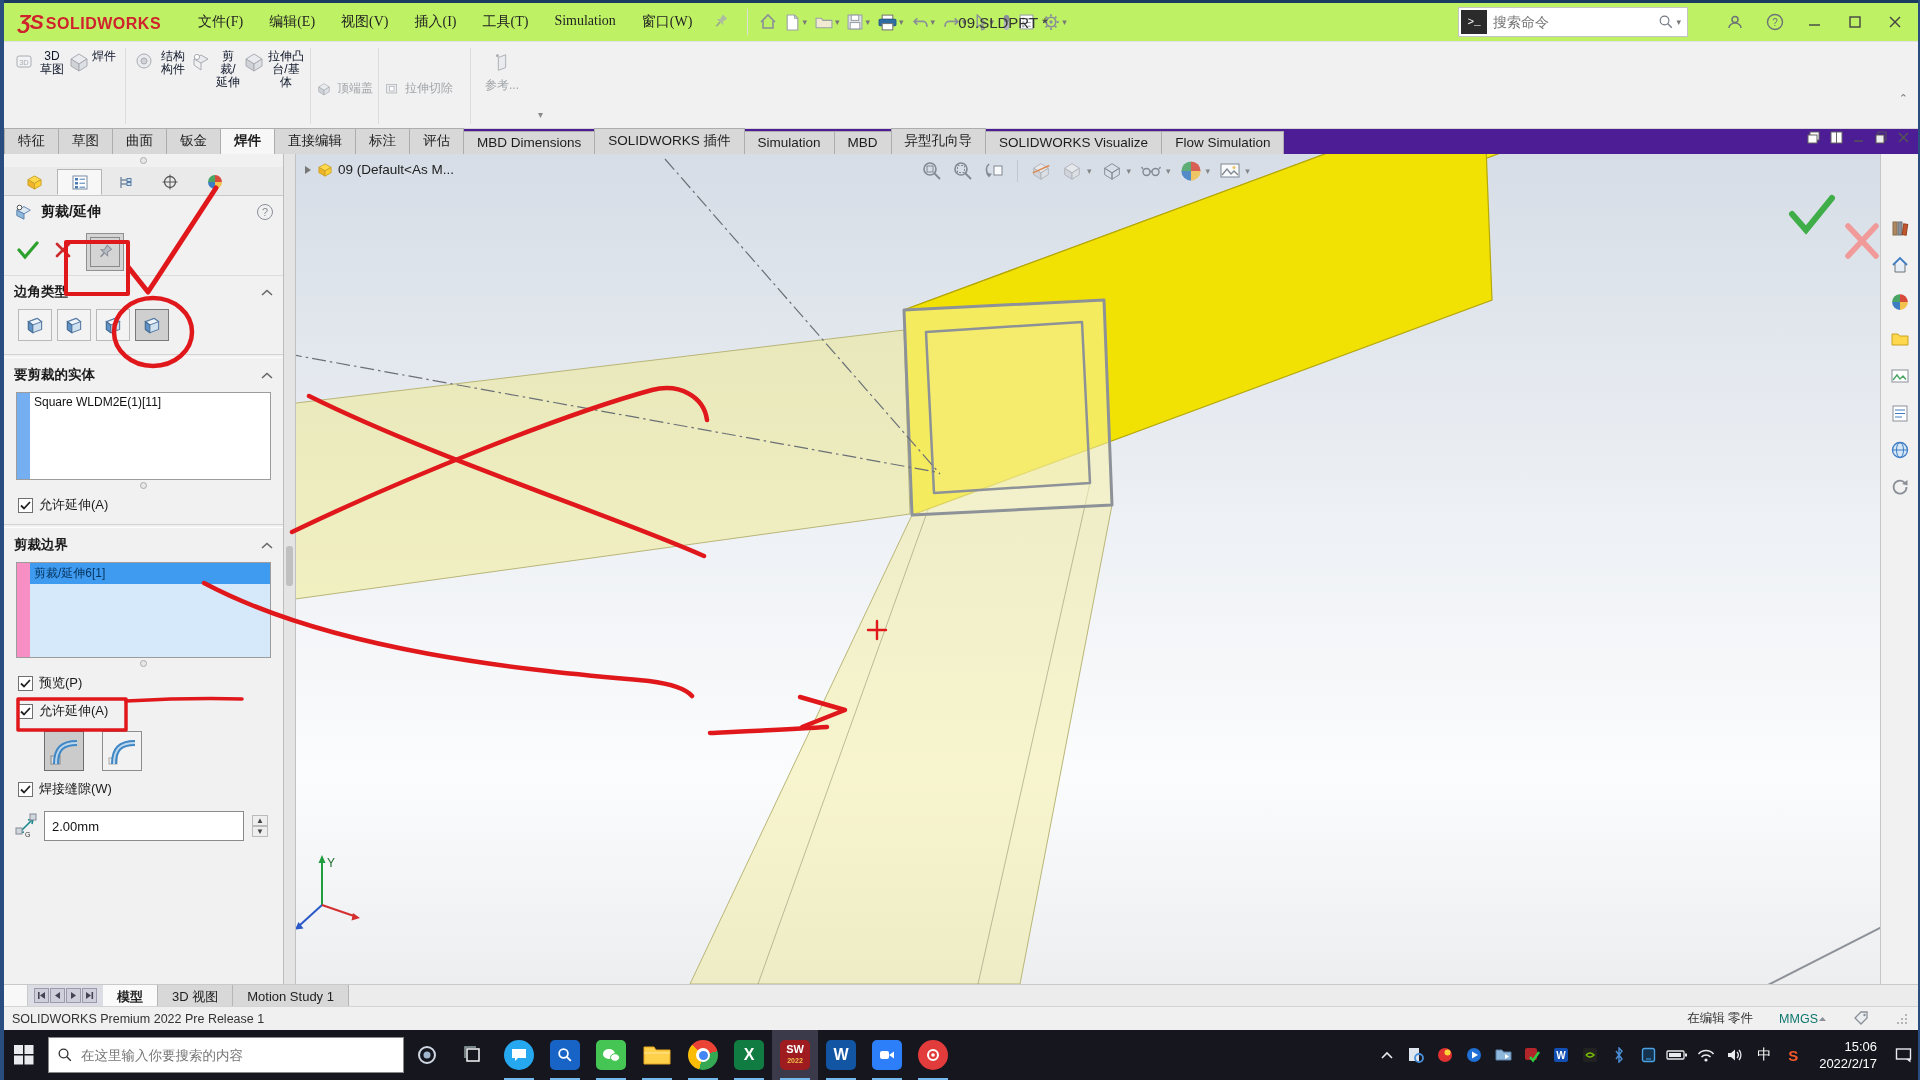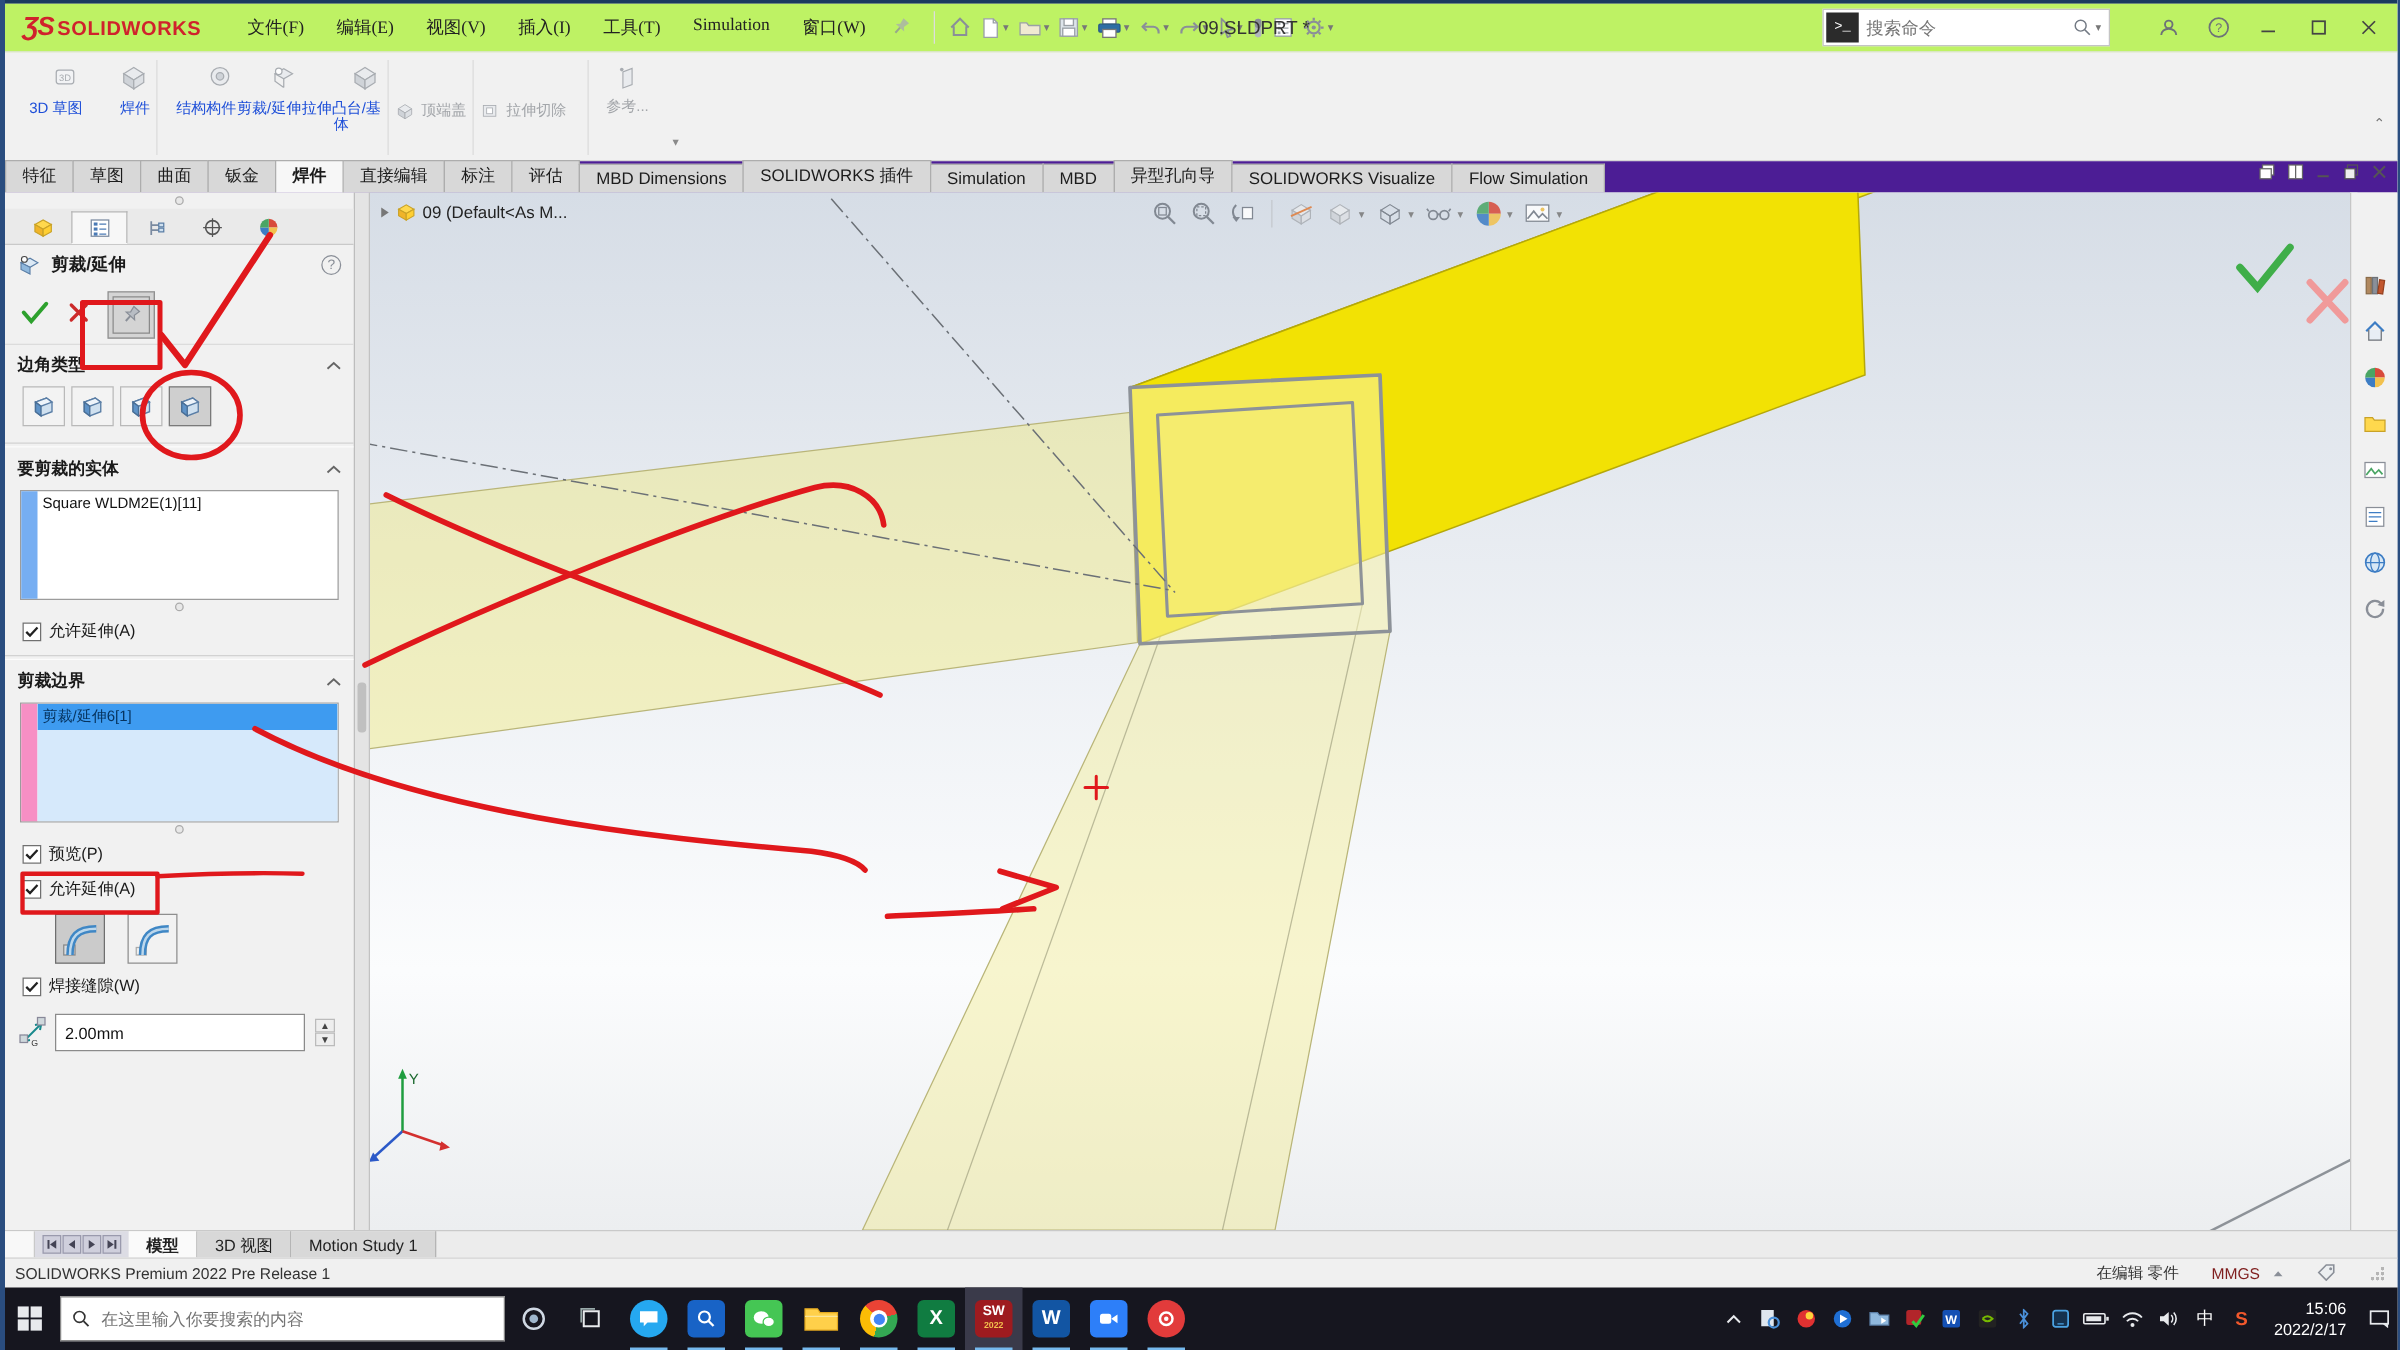--- a/index.html
+++ b/index.html
@@ -25,21 +25,21 @@
   .caret{font-size:9px;color:#777;margin-left:2px;}
   .doc-title{position:absolute;left:50%;transform:translateX(-3%);font-size:15px;color:#333;white-space:nowrap;}
   .search-cmd{position:absolute;right:230px;display:flex;align-items:center;width:230px;height:30px;background:#fff;border:1px solid #c4c4c4;padding:2px;}
   .search-cmd .termicon{width:26px;height:24px;background:#2b2b2b;color:#fff;font-size:11px;display:flex;align-items:center;justify-content:center;font-family:"Liberation Mono","DejaVu Sans Mono",monospace;}
   .search-cmd input{border:0;outline:0;flex:1;font-size:14px;color:#555;padding:0 6px;background:transparent;min-width:10px;}
   .search-cmd .magwrap{display:flex;align-items:center;padding-right:4px;}
   .tb-right{position:absolute;right:6px;display:flex;align-items:center;gap:6px;}
   .winbtn{width:34px;height:30px;display:flex;align-items:center;justify-content:center;border-radius:2px;}
   
   .ribbon{position:absolute;left:0;top:42px;width:100%;height:87px;background:#f1f1f1;border-bottom:1px solid #d5d5d5;display:flex;align-items:stretch;padding:4px 0 2px 8px;}
-  .rib-big{width:54px;display:flex;flex-direction:column;align-items:flex-end;justify-content:flex-start;padding-top:4px;text-align:center;color:#1d4ed8;font-size:12px;line-height:13px;}
+  .rib-big{width:54px;display:flex;flex-direction:row;align-items:flex-start;justify-content:flex-start;padding-top:4px;text-align:center;color:#0f172a;font-size:12px;line-height:13px;}
   .rib-big .ric{margin-bottom:3px;}
   .rib-vdiv{width:1px;background:#dcdcdc;margin:2px 5px;}
   .rib-col{display:flex;flex-direction:column;justify-content:flex-start;gap:5px;padding-top:6px;}
   .rib-sm{display:flex;align-items:center;gap:5px;color:#a3a6aa;font-size:12px;white-space:nowrap;margin-top:28px;}
   .rib-ref{width:52px;display:flex;flex-direction:column;align-items:center;padding-top:6px;color:#a3a6aa;font-size:12px;}
   .rib-overflow{align-self:flex-end;margin:0 4px 6px 10px;color:#8a8a8a;font-size:10px;}
   .rib-corner{position:absolute;right:10px;top:50px;color:#777;font-size:11px;}
   
   .cmdtabs{position:absolute;left:0;top:129px;width:100%;height:25px;background:#4c1d95;display:flex;align-items:flex-end;padding-left:0;}
   .ctab{padding:3px 13px 4px;font-size:13.5px;color:#1c1c1c;background:#d8d8d8;border:1px solid #adadad;border-bottom:none;margin-right:-1px;cursor:default;white-space:nowrap;}
@@ -97,21 +97,21 @@
   .modeltabs{position:absolute;left:0;top:984px;width:100%;height:22px;background:#ececec;border-top:1px solid #c9c9c9;display:flex;align-items:stretch;}
   .mt-corner{width:24px;background:#f8f8f8;border-right:1px solid #c9c9c9;}
   .mt-nav{display:flex;align-items:center;gap:1px;padding:0 6px;background:#dcdce4;}
   .mt-nav .nbtn{width:15px;height:15px;background:#cfcfdc;border:1px solid #9a9aad;display:flex;align-items:center;justify-content:center;}
   .mtab{padding:2px 14px 0;font-size:13px;display:flex;align-items:center;background:#d8d8d8;border-right:1px solid #b5b5b5;color:#222;}
   .mtab.active{background:#fafafa;font-weight:bold;}
   
   .statusbar{position:absolute;left:0;top:1006px;width:100%;height:24px;background:#f0f0f0;border-top:1px solid #d4d4d4;display:flex;align-items:center;font-size:12.5px;color:#333;}
   .sb-left{padding-left:8px;}
   .sb-right{margin-left:auto;display:flex;align-items:center;gap:26px;padding-right:10px;}
-  .sb-units{color:#7f1d1d;display:flex;align-items:center;gap:10px;}
+  .sb-units{color:#0f766e;display:flex;align-items:center;}
   .grip{width:12px;height:12px;background:
     radial-gradient(circle at 2px 10px,#b5b5b5 1.3px,transparent 1.5px),
     radial-gradient(circle at 6px 10px,#b5b5b5 1.3px,transparent 1.5px),
     radial-gradient(circle at 10px 10px,#b5b5b5 1.3px,transparent 1.5px),
     radial-gradient(circle at 6px 6px,#b5b5b5 1.3px,transparent 1.5px),
     radial-gradient(circle at 10px 6px,#b5b5b5 1.3px,transparent 1.5px),
     radial-gradient(circle at 10px 2px,#b5b5b5 1.3px,transparent 1.5px);}
   
   .taskbar{position:absolute;left:-4px;top:1030px;width:1926px;height:50px;background:#16161f;display:flex;align-items:center;color:#fff;z-index:70;}
   .startbtn{width:48px;height:50px;display:flex;align-items:center;justify-content:center;}

